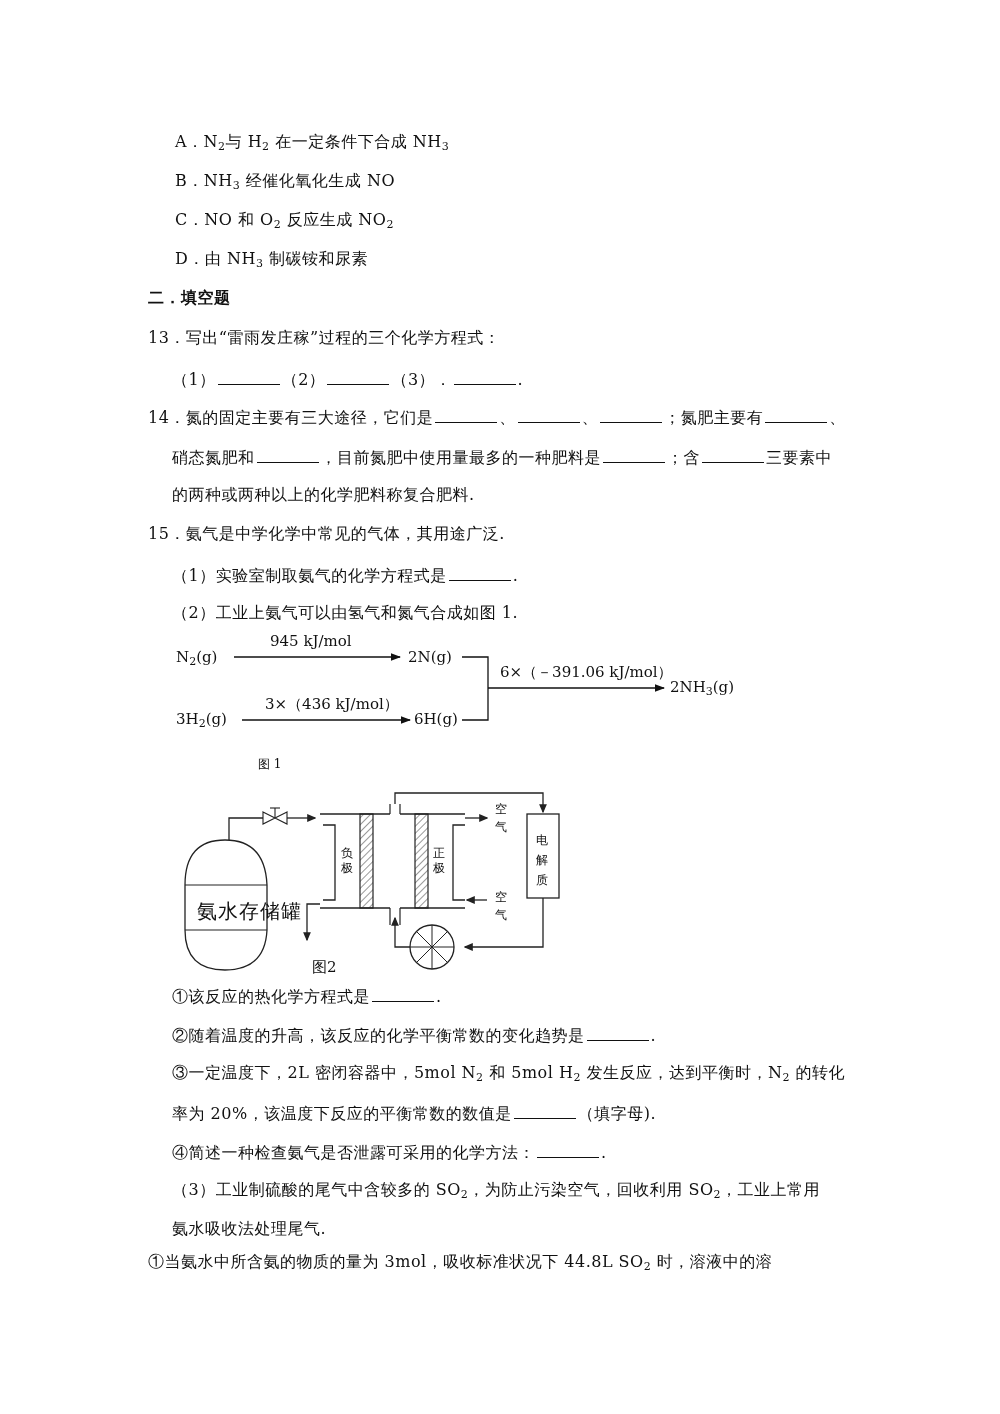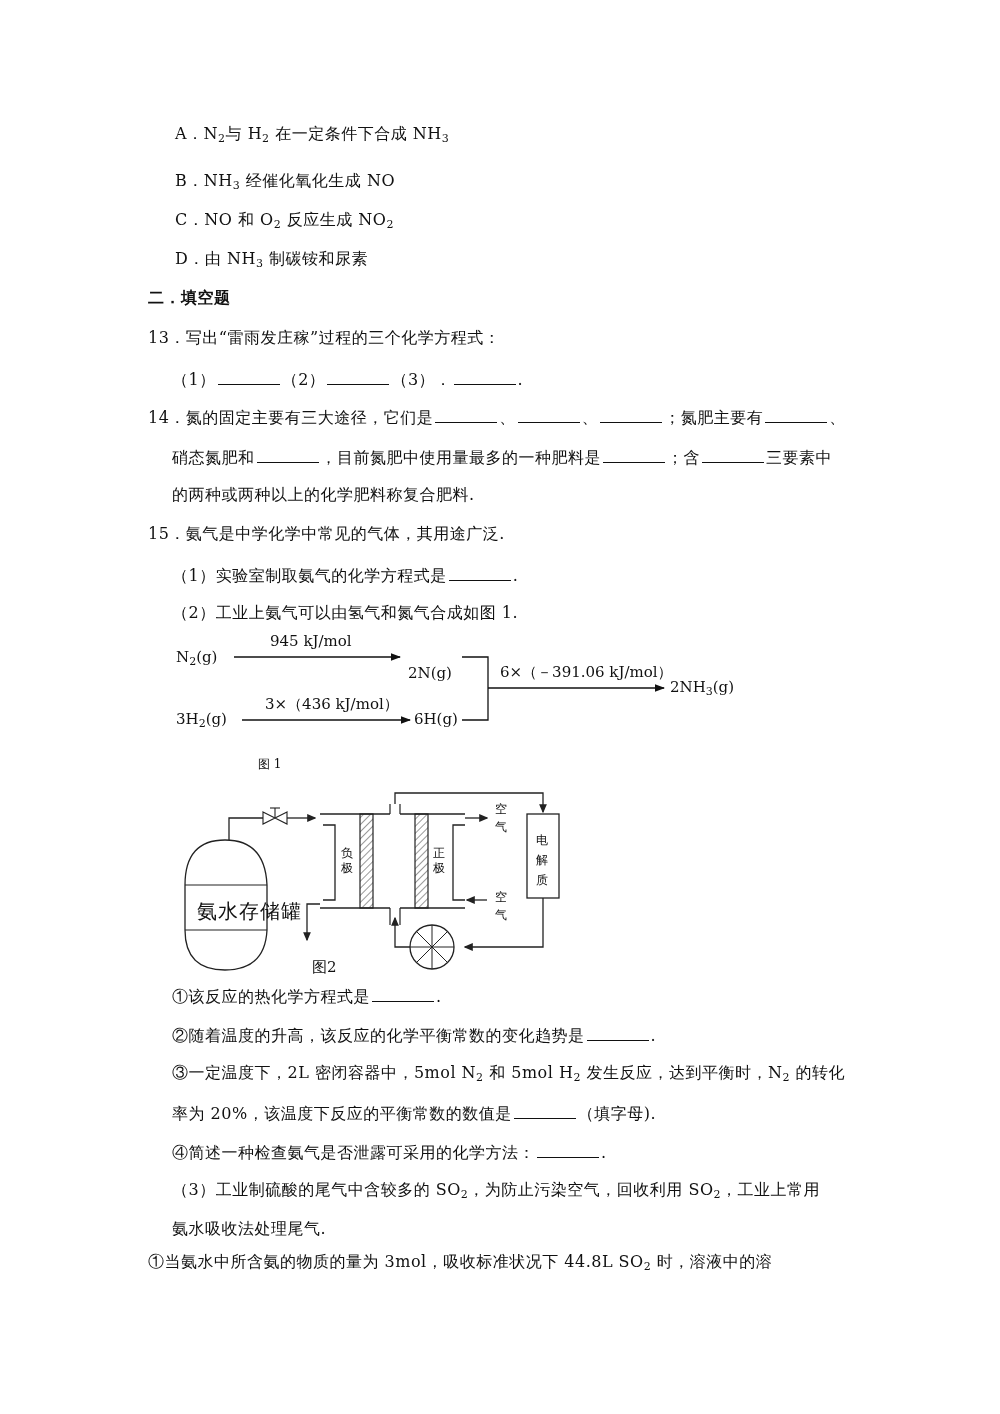--- a/index.html
+++ b/index.html
@@ -10,21 +10,21 @@
   .bold { font-weight: bold; font-family: "DejaVu Sans", "Liberation Sans", sans-serif; text-align: right; }
   sub { font-size: 11px; vertical-align: -3px; line-height: 0; }
   .fig1 { position: absolute; left: 170px; top: 628px; width: 600px; height: 150px; }
   .fig1 .t { position: absolute; font-size: 15px; white-space: nowrap; text-align: right; }
   .fig2 { position: absolute; left: 175px; top: 790px; width: 400px; height: 190px; }
   .cap { position: absolute; font-size: 15px; }
 </style>
 </head>
 <body>
 
-<div class="line" style="left:175px;top:124px;">
+<div class="line" style="left:175px;top:132px;">
   <span>A．</span><span>N</span><sub>2</sub><span>与 H</span><sub>2</sub> <span>在一定条件下合成 NH</span><sub>3</sub>
 </div>
 <div class="line" style="left:175px;top:171px;">
   <span>B．</span><span>NH</span><sub>3</sub> <span>经催化氧化生成 NO</span>
 </div>
 <div class="line" style="left:175px;top:210px;">
   <span>C．</span><span>NO 和 O</span><sub>2</sub> <span>反应生成 NO</span><sub>2</sub>
 </div>
 <div class="line" style="left:175px;top:249px;">
   <span>D．</span><span>由 NH</span><sub>3</sub> <span>制碳铵和尿素</span>
@@ -60,21 +60,21 @@
       </defs>
     <line x1="64" y1="29" x2="230" y2="29" stroke="#111" stroke-width="1.3" marker-end="url(#ah)"></line>
     <line x1="72" y1="92" x2="240" y2="92" stroke="#111" stroke-width="1.3" marker-end="url(#ah)"></line>
     <polyline points="292,29 318,29 318,92 292,92" fill="none" stroke="#111" stroke-width="1.3"></polyline>
     <line x1="318" y1="60" x2="494" y2="60" stroke="#111" stroke-width="1.3" marker-end="url(#ah)"></line>
   </svg>
   <div class="t" style="left:6px;top:20px;"><span>N</span><sub>2</sub><span>(g)</span></div>
   <div class="t" style="left:6px;top:82px;"><span>3H</span><sub>2</sub><span>(g)</span></div>
   <div class="t" style="left:100px;top:4px;">945 kJ/mol</div>
   <div class="t" style="left:95px;top:67px;">3×（436 kJ/mol）</div>
-  <div class="t" style="left:238px;top:36px;">2N(g)</div>
+  <div class="t" style="left:238px;top:20px;">2N(g)</div>
   <div class="t" style="left:244px;top:82px;">6H(g)</div>
   <div class="t" style="left:330px;top:35px;">6×（－391.06 kJ/mol）</div>
   <div class="t" style="left:500px;top:50px;"><span>2NH</span><sub>3</sub><span>(g)</span></div>
   <div class="t" style="left:88px;top:128px;font-size:12px;">图 1</div>
 </div>
 
 <div class="fig2">
   <svg width="400" height="190" style="position:absolute;left:0;top:0">
     <defs>
       <marker id="ah2" markerWidth="7" markerHeight="7" refX="6" refY="3.5" orient="auto">

